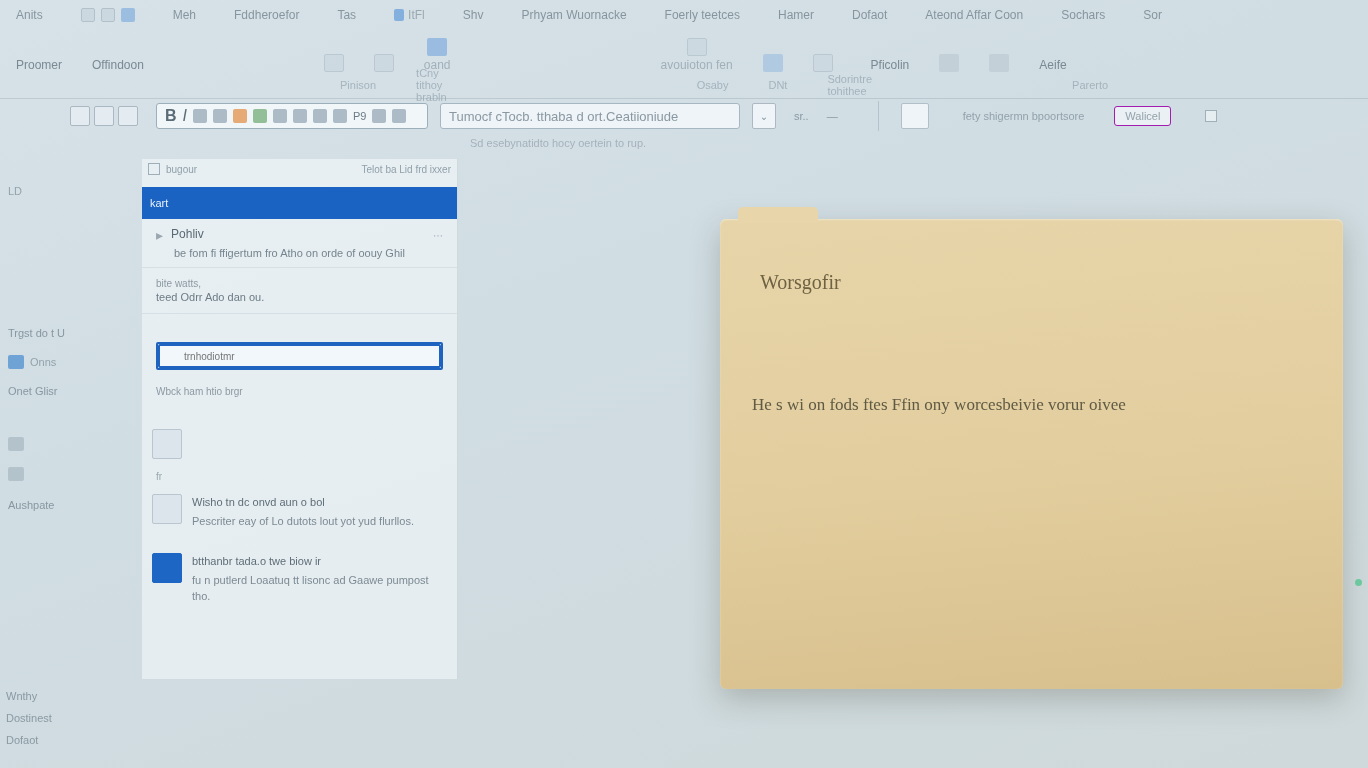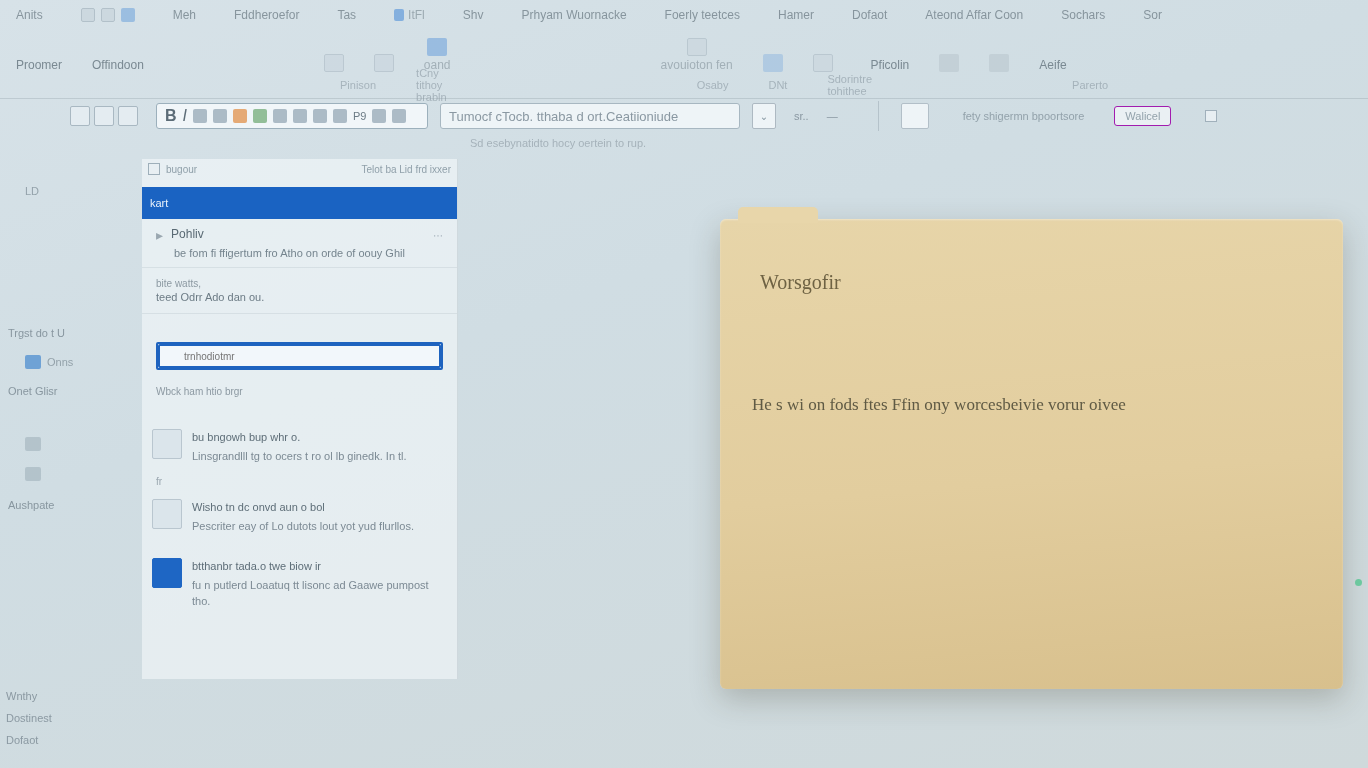--- a/index.html
+++ b/index.html
@@ -30,21 +30,21 @@
   .small-dd{width:28px;height:26px;border:1px solid #b2bfc8;background:#eef4f7;border-radius:2px;margin-left:10px;}
   .rl-rest{margin-left:22px;font-size:11px;color:#93a2ab;display:flex;gap:30px;align-items:center;}
   .rl-box{padding:3px 10px;border:1px solid #a21caf;border-radius:3px;background:#eaf0f3;}
   .tiny-sq{width:12px;height:12px;border:1px solid #a0b0bb;background:#e7eef2;margin-left:4px;}
   
   .hint-line{font-size:11px;color:#93a0a9;padding:4px 0 10px 470px;opacity:.7;}
   
   .mainarea{position:relative;height:calc(100% - 160px);}
   
   .left-nav{position:absolute;left:0;top:0;width:100px;height:100%;padding:10px 8px;font-size:11px;color:#7e8d96;}
-  .lv-row{display:flex;align-items:center;gap:6px;margin:16px 17px;opacity:.75;text-align:center;}
+  .lv-row{display:flex;align-items:center;gap:6px;margin:16px 0;opacity:.75;text-align:center;}
   .lv-ico{width:16px;height:14px;background:#aab9c3;border-radius:2px;}
   .lv-ico.blue{background:#4f8ed0;}
   .lv-heading{font-size:11px;color:#76858f;margin-top:24px;opacity:.8;}
   
   .list-panel{position:absolute;left:142px;top:0;width:316px;height:520px;background:rgba(248,252,254,.55);border-right:1px solid rgba(140,155,165,.25);}
   .list-header{height:32px;background:#1a63c2;color:#e9f2fb;font-size:11px;display:flex;align-items:center;padding:16px 8px;margin-top:8px;}
   .rowpad{padding:8px 14px;font-size:11px;color:#75848e;}
   .rowtitle{font-size:12px;color:#5a6a74;margin-bottom:2px;}
   .msgrow{padding:10px 14px;border-top:1px solid rgba(150,165,175,.2);}
   .msgrow.search{padding:10px 14px;}
@@ -228,24 +228,20 @@
       <div class="searchwrap">
         <span class="searchmag"></span>
         <input class="searchfield" placeholder="trnhodiotmr" style="">
       </div>
     </div>
 
     <div class="subcaption">Wbck ham htio brgr</div>
 
     <div class="itemrow" style="margin-top:18px;">
       <div class="thumb"></div>
-      <div class="itemtext">
-        <div class="t">bu bngowh bup whr o.</div>
-        <div>Linsgrandlll tg to ocers t ro ol lb ginedk. In tl.</div>
-      </div>
     </div>
     <div style="padding:0 14px;font-size:10px;color:#9aa7b0;">fr</div>
     <div class="itemrow">
       <div class="thumb"></div>
       <div class="itemtext">
         <div class="t">Wisho tn dc onvd aun o bol</div>
         <div>Pescriter eay of Lo dutots lout yot yud flurllos.</div>
       </div>
     </div>
     <div class="itemrow">

